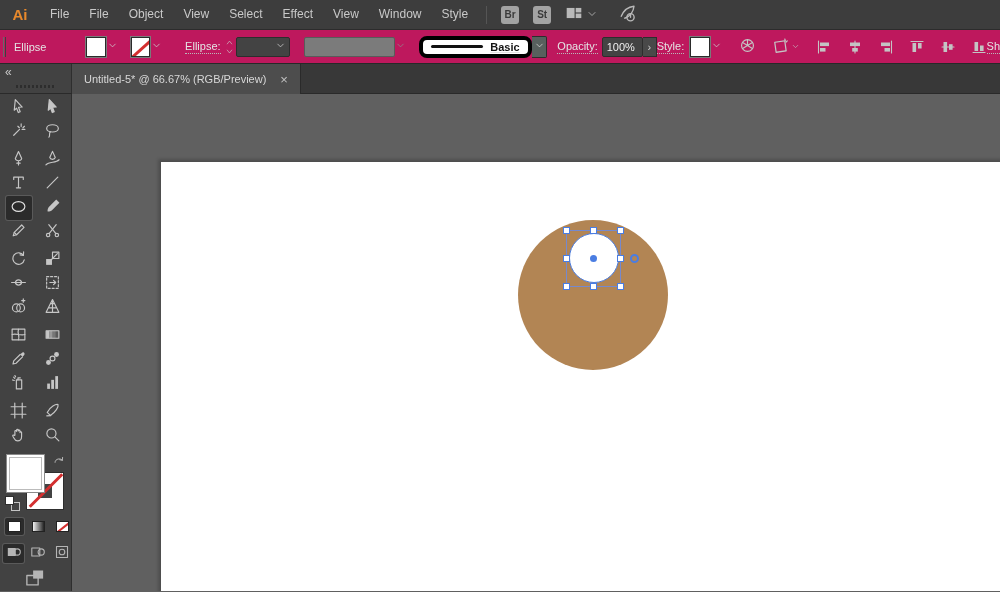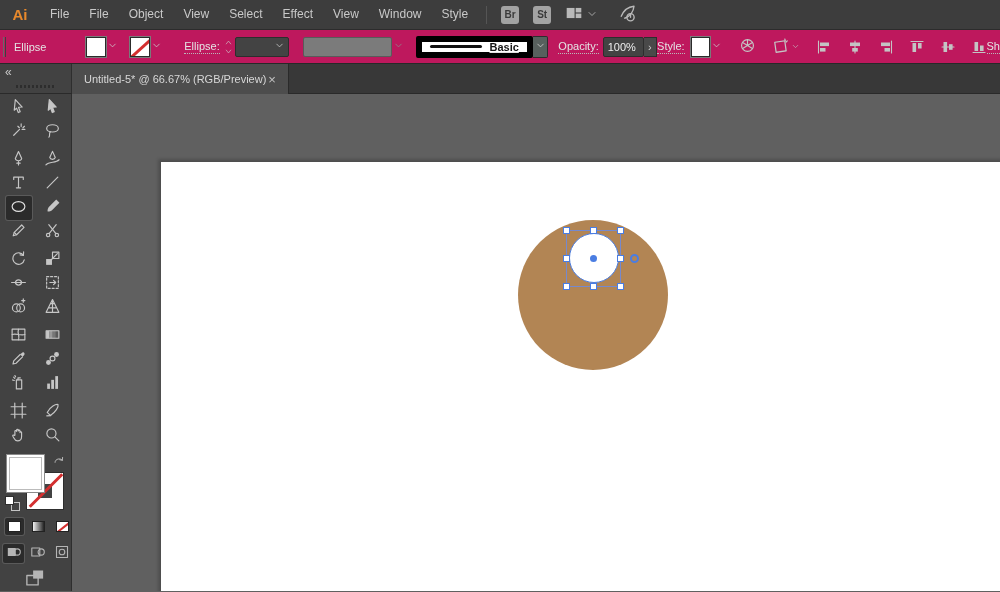--- a/index.html
+++ b/index.html
@@ -25,39 +25,39 @@
   .dotted-u { border-bottom:1px dotted #b9b9b9; padding-bottom:1px; }
   .swatch { width:20px; height:20px; background:#fff; border:1px solid #2a2a2a; box-shadow:inset 0 0 0 1px #fff, 0 0 0 1px #7a7a7a; position:relative; overflow:hidden; }
   .swatch.none:before { content:""; position:absolute; left:-3px; top:8px; width:28px; height:2.5px;
     background:var(--red,#d32f2f); transform:rotate(-42deg); }
   .chev-btn { width:13px; height:20px; display:flex; align-items:center; justify-content:center; color:#cfcfcf; }
   .cb-field { height:20px; background:#434343; border:1px solid #2d2d2d; border-radius:2px;
     display:flex; align-items:center; color:#efefef; }
   .stepper { display:flex; flex-direction:column; justify-content:center; height:20px; color:#cfcfcf; }
   .stepper span { height:9px; display:flex; align-items:center; }
   .brush-field { width:92px; height:20px; background:#7b7b7b; border:1px solid #5a5a5a; border-radius:2px; }
-  .basic-box { height:22px; background:#fff; border:6px solid #000000; border-radius:2px; display:flex; align-items:center;text-decoration:underline; }
+  .basic-box { height:22px; background:#fff; border:4px solid #000000; border-radius:8px; display:flex; align-items:center;text-decoration:underline; }
   .basic-line { width:52px; height:3px; background:#111; margin:0 7px 0 8px; border-radius:2px; }
   .basic-txt { color:#151515; font-size:11px; font-weight:bold; padding-right:8px; }
   .basic-chev { width:16px; height:22px; background:#57605d; border:1px solid #2d2d2d; border-left:none;
     display:flex; align-items:center; justify-content:center; color:#d8d8d8; border-radius:0 2px 2px 0; }
   .gt-btn { width:14px; height:20px; background:#494949; border:1px solid #2d2d2d; border-left:none;
     display:flex; align-items:center; justify-content:center; color:#cfcfcf; font-size:11px; }
   .cb-ico { color:#c4c4c4; display:flex; align-items:center; }
   .align-row { display:flex; align-items:center; gap:15px; margin-left:16px; color:#c4c4c4; }
   .clip-label { }
 
   
   .tabbar { height:30px; display:flex; background:#383838; border-bottom:1px solid #2a2a2a; }
   .tab-left { width:72px; background:#424242; border-right:1px solid #2e2e2e; position:relative; }
   .collapse { position:absolute; left:5px; top:0px; color:#c9c9c9; font-size:12px; line-height:16px; }
   .grip-dots { position:absolute; left:16px; bottom:5px; width:40px; height:3px;
     background:repeating-linear-gradient(90deg,#2d2d2d 0 2px,transparent 2px 4px); }
   .tab { height:30px; background:#4d4d4d; border-right:1px solid #2a2a2a; display:flex; align-items:center;
-    padding:0 12px; font-size:11px; color:#d8d8d8; gap:2px; }
+    padding:0 12px; font-size:11px; color:#d8d8d8; gap:14px; }
   .tab-close { color:#c2c2c2; font-size:13px; line-height:1; }
 
   
   .main { display:flex; height:497px; }
   .toolscol { width:72px; background:#424242; border-right:1px solid #2e2e2e; position:relative; flex:none; }
   .tools-grid { display:grid; grid-template-columns:26px 26px; justify-content:center; column-gap:8px; padding-top:2px; }
   .tool { width:26px; height:24px; display:flex; align-items:center; justify-content:center; color:#c6c6c6; border-radius:2px; }
   .tool.selected { background:#2b2b2b; box-shadow:0 0 0 1px #5a5a5a; color:#dedede; }
   .tgap { grid-column:span 2; height:4px; }
 

